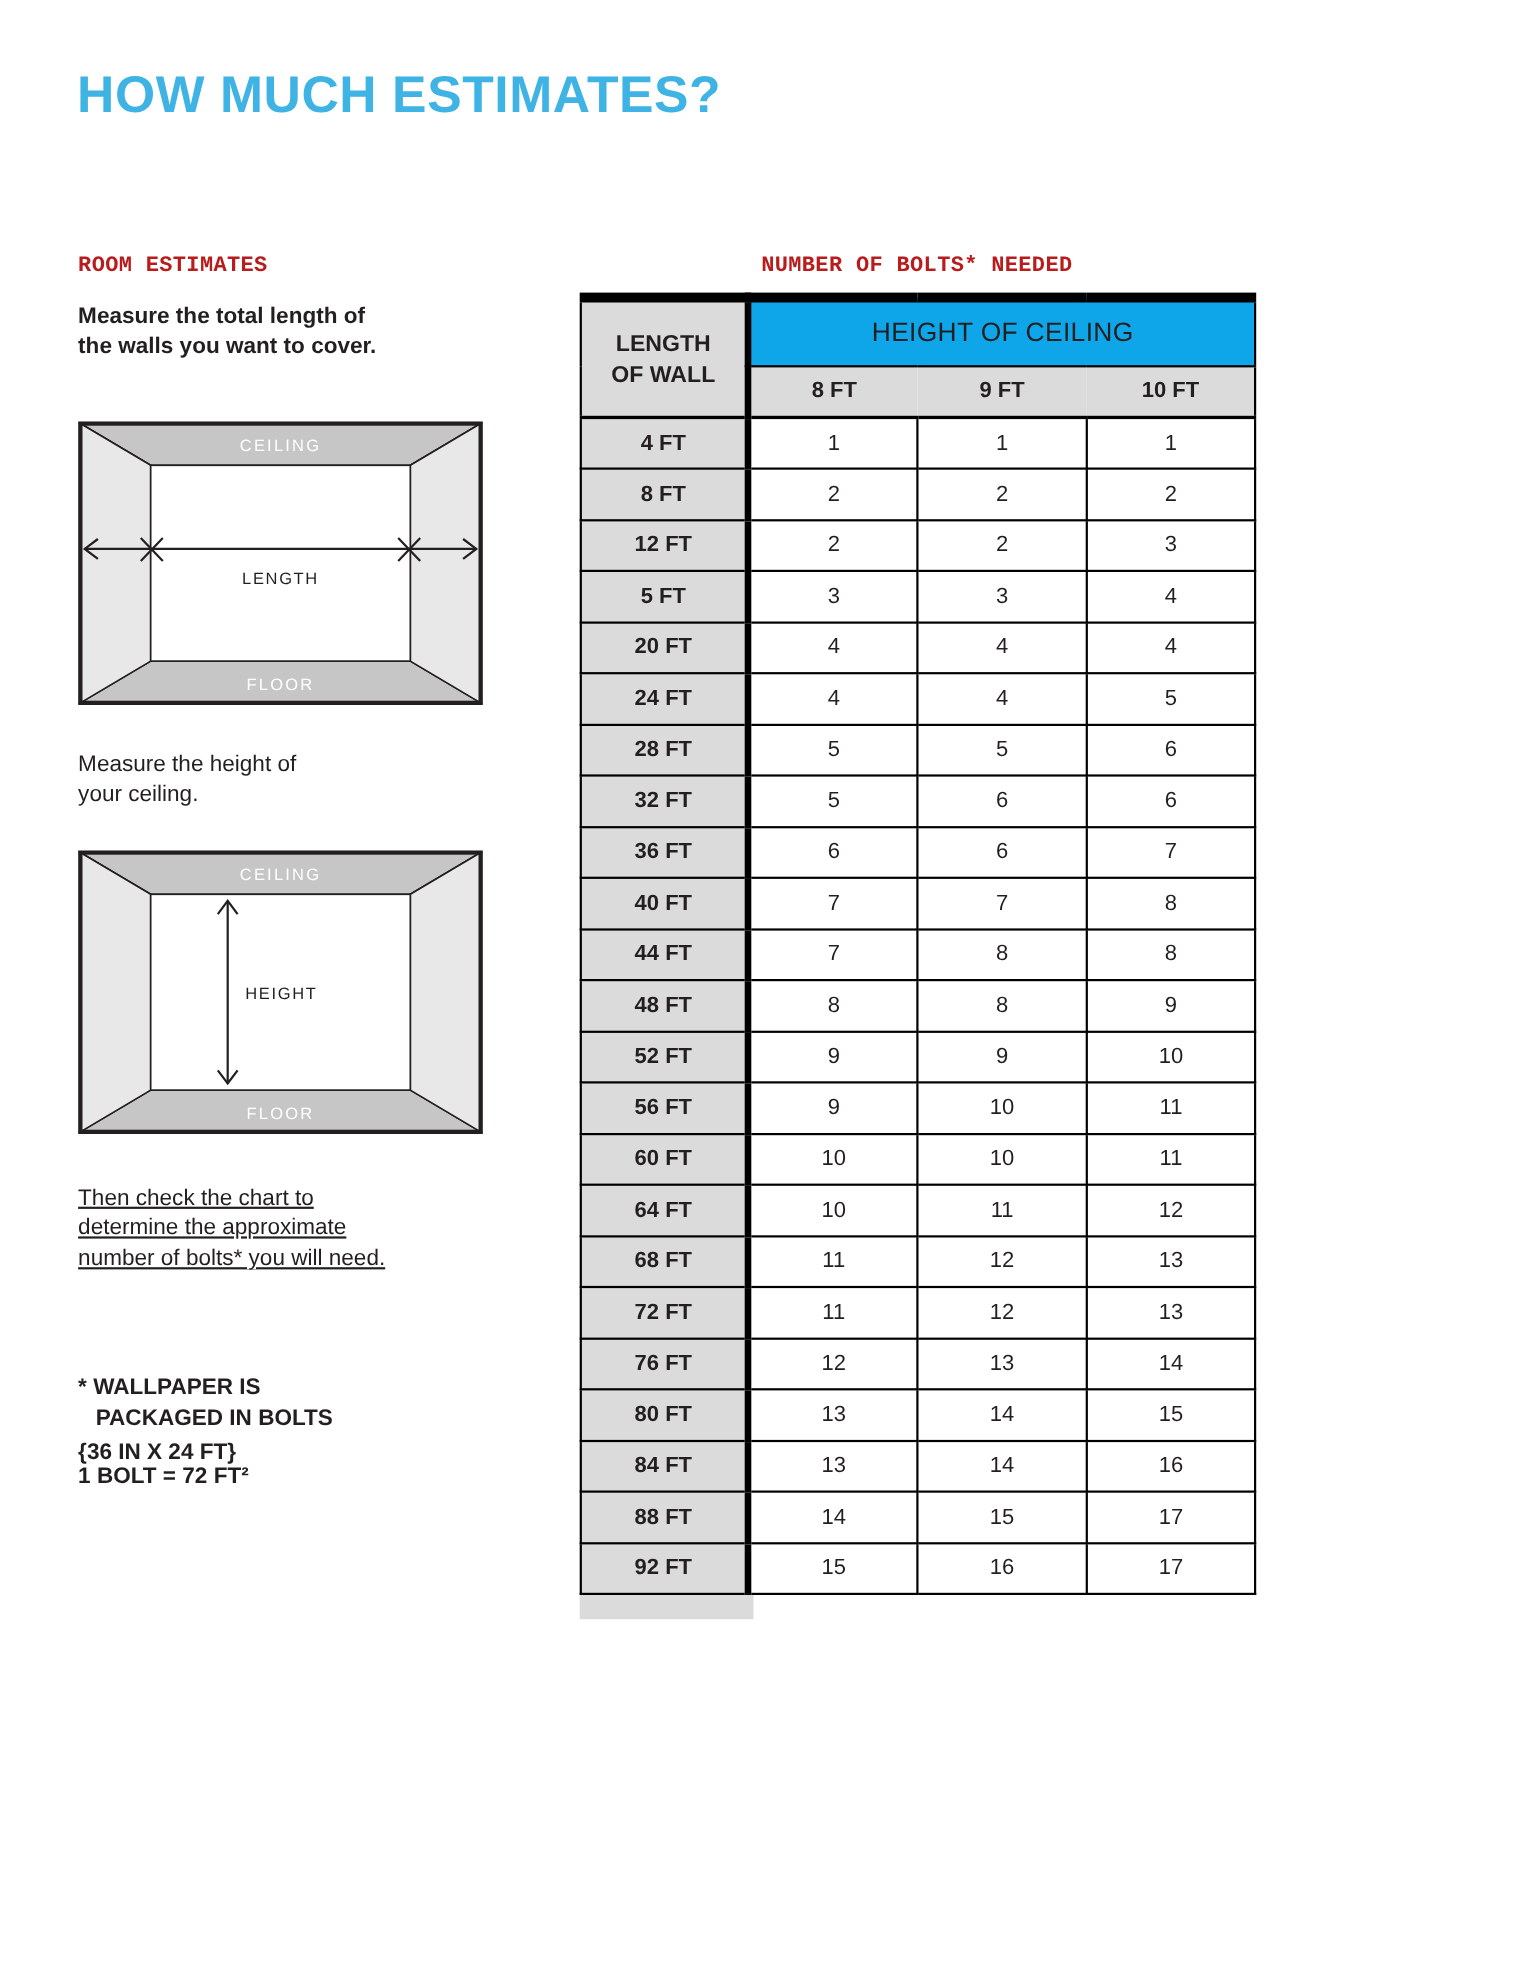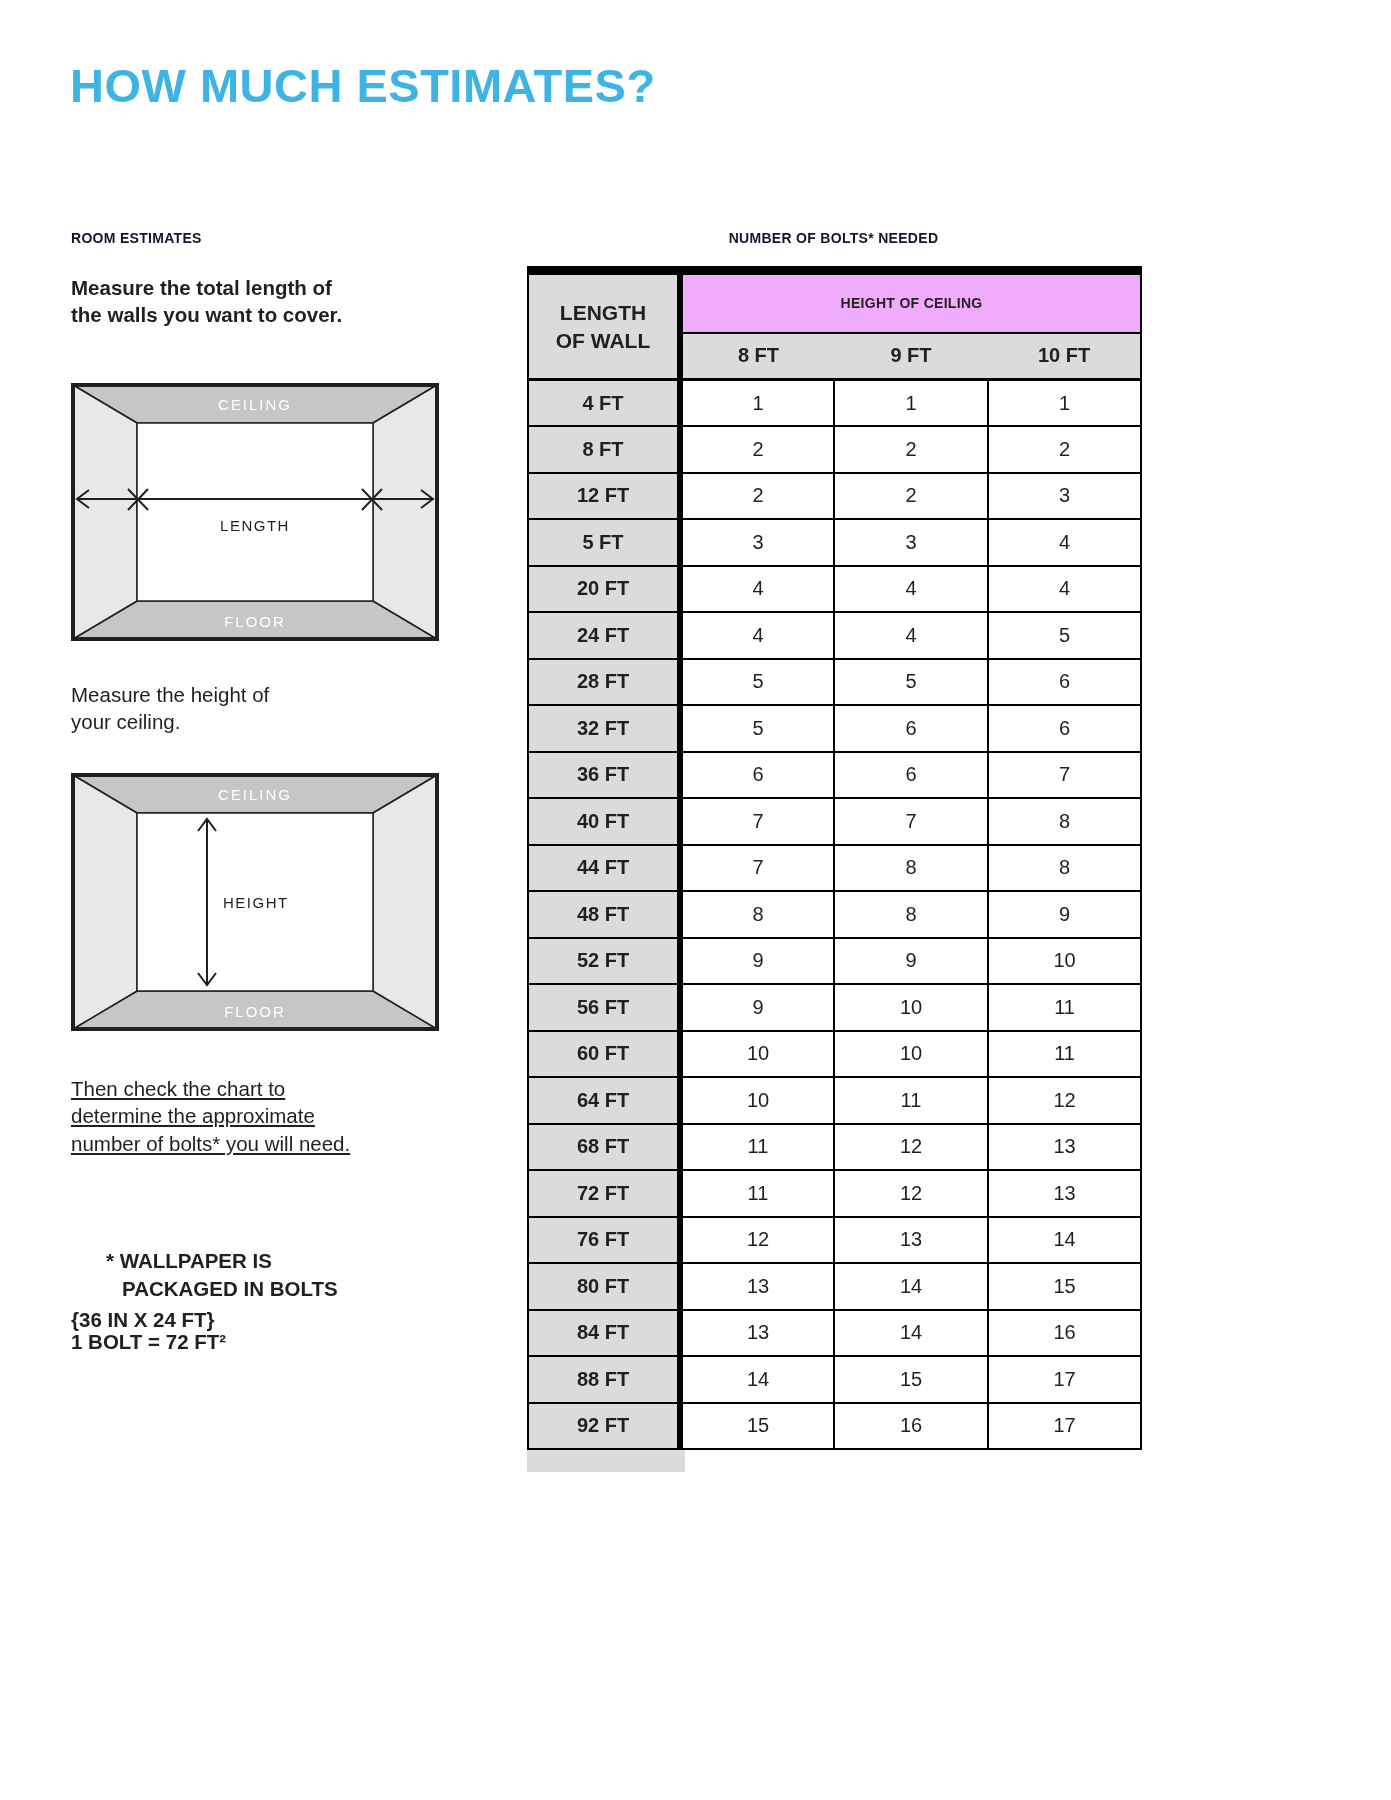--- a/index.html
+++ b/index.html
@@ -8,21 +8,21 @@
     width:1391px; height:1800px; position:relative;
     font-family:"Liberation Sans", sans-serif; color:#231F20;
   }
   .abs { position:absolute; }
 
   .page-title {
     left:70px; top:58px;
     font-size:47px; font-weight:bold; color:#3FB4E4; letter-spacing:0.5px;
   }
   .section-heading {
-    font-size:14px; font-weight:bold; color:#0f172a; letter-spacing:0.3px;
+    font-size:20px; font-weight:bold; color:#b91c1c; letter-spacing:0.3px;font-family:Liberation Mono, monospace;
   }
   .body-text {
     font-size:20.5px; line-height:1.33; white-space:pre-line;
   }
   .note-text { font-size:20.5px; font-weight:bold; line-height:1.35; }
   .note-indent { padding-left:16px; }
   .bold-line { font-size:20.5px; font-weight:bold; }
 
   
   .room-svg { display:block; }
@@ -40,21 +40,21 @@
   }
   .bolts-table th, .bolts-table td {
     text-align:center; vertical-align:middle; padding:0; color:#231F20;
   }
   .th-length {
     width:152px; background:#DBDBDB; font-size:21px; font-weight:bold;
     white-space:pre-line; line-height:1.3;
     border-right:6px solid #000; border-bottom:3px solid #000;
   }
   .th-group {
-    background:#f0abfc; font-size:14px; font-weight:bold; height:62px;
+    background:#0ea5e9; font-size:24px; font-weight:normal; height:62px;
     border-bottom:2px solid #000; letter-spacing:0.3px;
   }
   .th-col {
     background:#DBDBDB; font-size:20px; font-weight:bold; height:47px;
     border-bottom:3px solid #000;
   }
   .row-label {
     background:#DBDBDB; font-weight:bold; font-size:20px;
     border:2px solid #000; border-right:6px solid #000; height:46.5px;margin-left:48px;
   }
@@ -111,21 +111,21 @@
     <polyline points="127,58 136,46 145,58"></polyline>
     <polyline points="127,200 136,212 145,200"></polyline>
   </g>
   <text x="152" y="135" text-anchor="start" class="svg-dim-label">HEIGHT</text>
 </svg>
 
 <p class="abs body-text" style="left:71px; top:1075px;text-decoration:underline;">Then check the chart to
 determine the approximate
 number of bolts* you will need.</p>
 
-<div class="abs note-text" style="left:71px; top:1247px;margin-left:35px;">
+<div class="abs note-text" style="left:71px; top:1247px;">
   <div>* WALLPAPER IS</div>
   <div class="note-indent">PACKAGED IN BOLTS</div>
 </div>
 
 <div class="abs bold-line" style="left:71px; top:1330px;">1 BOLT = 72 FT²</div>
 <div class="abs bold-line" style="left:71px; top:1308px;">{36 IN X 24 FT}</div>
 
 <h2 class="abs section-heading table-heading">NUMBER OF BOLTS* NEEDED</h2>
 
 <div class="abs table-wrap">

